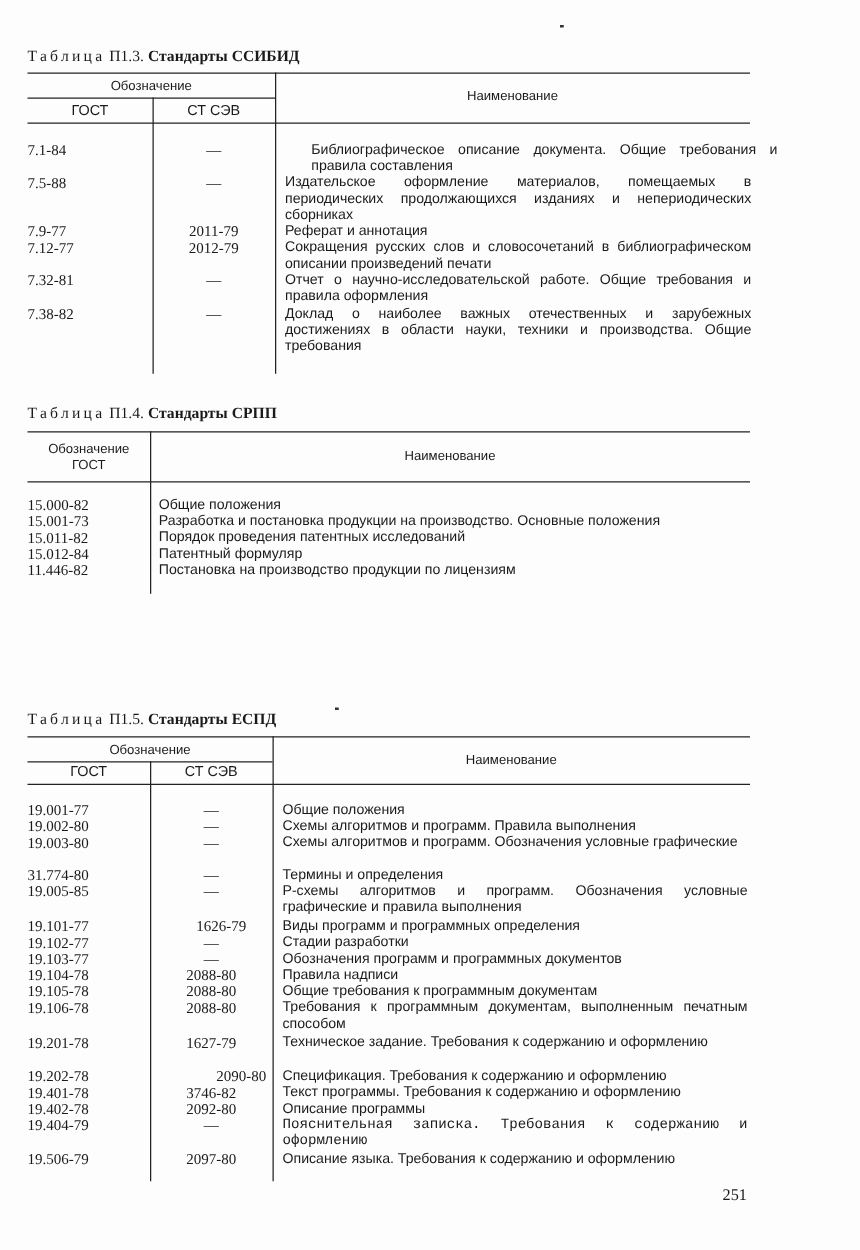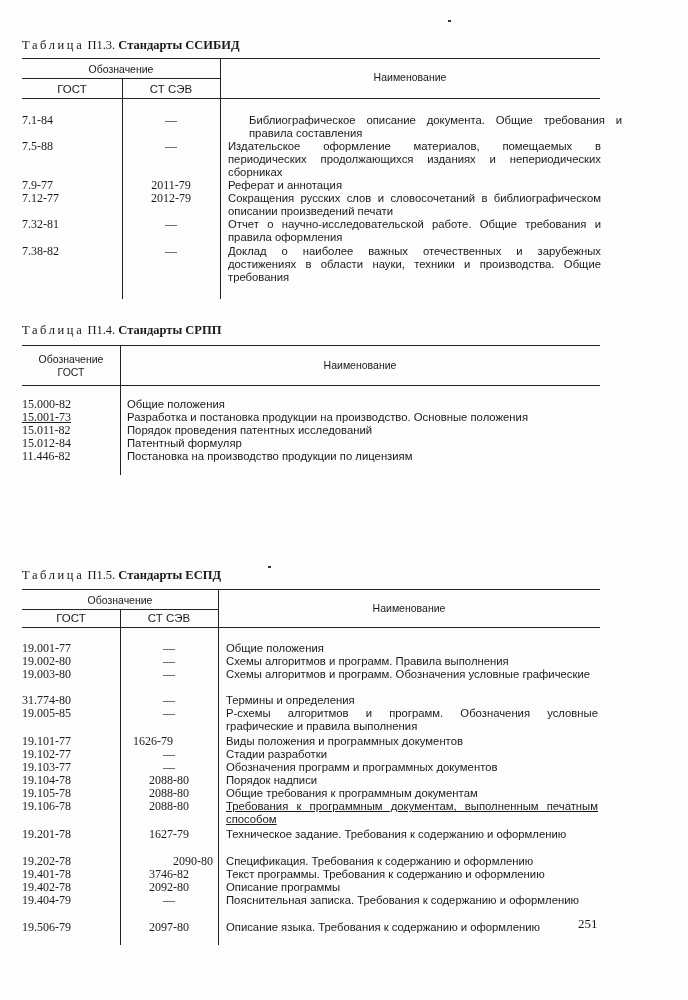--- a/index.html
+++ b/index.html
@@ -73,21 +73,21 @@
 <div class="vline" style="left:120px; top:345px; height:130px;"></div>
 <div class="hdr" style="left:22px; top:353px; width:98px; line-height:13px;">
   <div>Обозначение</div>
   <div>ГОСТ</div>
 </div>
 <div class="hdr" style="left:120px; top:359px; width:480px;">Наименование</div>
 
 <div>
   <div class="cell" style="left:22px; top:398px;">15.000-82</div>
   <div class="name" style="left:127px; top:398px; width:470px;">Общие положения</div>
-  <div class="cell" style="left:22px; top:411px;text-decoration:underline;">15.001-73</div>
+  <div class="cell" style="left:22px; top:411px;">15.001-73</div>
   <div class="name" style="left:127px; top:411px; width:470px;">Разработка и постановка продукции на производство. Основные положения</div>
   <div class="cell" style="left:22px; top:424px;">15.011-82</div>
   <div class="name" style="left:127px; top:424px; width:470px;">Порядок проведения патентных исследований</div>
   <div class="cell" style="left:22px; top:437px;">15.012-84</div>
   <div class="name" style="left:127px; top:437px; width:470px;">Патентный формуляр</div>
   <div class="cell" style="left:22px; top:450px;">11.446-82</div>
   <div class="name" style="left:127px; top:450px; width:470px;">Постановка на производство продукции по лицензиям</div>
 </div>
 
 <div class="abs caption" style="left:22px; top:568px;">
@@ -120,64 +120,64 @@
 
   <div class="cell" style="left:22px; top:694px;">31.774-80</div>
   <div class="cell center" style="left:120px; top:694px; width:98px;">—</div>
   <div class="name" style="left:226px; top:694px; width:372px;">Термины и определения</div>
 
   <div class="cell" style="left:22px; top:707px;">19.005-85</div>
   <div class="cell center" style="left:120px; top:707px; width:98px;">—</div>
   <div class="name" style="left:226px; top:707px; width:372px;">Р-схемы алгоритмов и программ. Обозначения условные графические и правила выполнения</div>
 
   <div class="cell" style="left:22px; top:735px;">19.101-77</div>
-  <div class="cell center" style="left:104px; top:735px; width:98px;">1626-79</div>
-  <div class="name" style="left:226px; top:735px; width:372px;">Виды положения и программных документов</div>
+  <div class="cell center" style="left:128px; top:735px; width:98px;">1626-79</div>
+  <div class="name" style="left:226px; top:735px; width:372px;">Виды программ и программных определения</div>
 
   <div class="cell" style="left:22px; top:748px;">19.102-77</div>
   <div class="cell center" style="left:120px; top:748px; width:98px;">—</div>
   <div class="name" style="left:226px; top:748px; width:372px;">Стадии разработки</div>
 
   <div class="cell" style="left:22px; top:761px;">19.103-77</div>
   <div class="cell center" style="left:120px; top:761px; width:98px;">—</div>
   <div class="name" style="left:226px; top:761px; width:372px;">Обозначения программ и программных документов</div>
 
   <div class="cell" style="left:22px; top:774px;">19.104-78</div>
   <div class="cell center" style="left:120px; top:774px; width:98px;">2088-80</div>
-  <div class="name" style="left:226px; top:774px; width:372px;">Порядок надписи</div>
+  <div class="name" style="left:226px; top:774px; width:372px;">Правила надписи</div>
 
   <div class="cell" style="left:22px; top:787px;">19.105-78</div>
   <div class="cell center" style="left:120px; top:787px; width:98px;">2088-80</div>
   <div class="name" style="left:226px; top:787px; width:372px;">Общие требования к программным документам</div>
 
   <div class="cell" style="left:22px; top:800px;">19.106-78</div>
   <div class="cell center" style="left:120px; top:800px; width:98px;">2088-80</div>
-  <div class="name" style="left:226px; top:800px; width:372px;text-decoration:underline;">Требования к программным документам, выполненным печатным способом</div>
+  <div class="name" style="left:226px; top:800px; width:372px;">Требования к программным документам, выполненным печатным способом</div>
 
   <div class="cell" style="left:22px; top:828px;">19.201-78</div>
   <div class="cell center" style="left:120px; top:828px; width:98px;">1627-79</div>
   <div class="name" style="left:226px; top:828px; width:372px;">Техническое задание. Требования к содержанию и оформлению</div>
 
   <div class="cell" style="left:22px; top:855px;">19.202-78</div>
   <div class="cell center" style="left:120px; top:855px; width:98px;padding-left:24px;">2090-80</div>
   <div class="name" style="left:226px; top:855px; width:372px;">Спецификация. Требования к содержанию и оформлению</div>
 
   <div class="cell" style="left:22px; top:868px;">19.401-78</div>
   <div class="cell center" style="left:120px; top:868px; width:98px;">3746-82</div>
   <div class="name" style="left:226px; top:868px; width:372px;">Текст программы. Требования к содержанию и оформлению</div>
 
   <div class="cell" style="left:22px; top:881px;">19.402-78</div>
   <div class="cell center" style="left:120px; top:881px; width:98px;">2092-80</div>
   <div class="name" style="left:226px; top:881px; width:372px;">Описание программы</div>
 
   <div class="cell" style="left:22px; top:894px;">19.404-79</div>
   <div class="cell center" style="left:120px; top:894px; width:98px;">—</div>
-  <div class="name" style="left:226px; top:894px; width:372px;">Пояснительная записка. Требования к содержанию и оформлению</div>
+  <div class="name" style="left:226px; top:894px; width:372px;font-family:Liberation Mono, monospace;">Пояснительная записка. Требования к содержанию и оформлению</div>
 
   <div class="cell" style="left:22px; top:921px;">19.506-79</div>
   <div class="cell center" style="left:120px; top:921px; width:98px;">2097-80</div>
   <div class="name" style="left:226px; top:921px; width:372px;">Описание языка. Требования к содержанию и оформлению</div>
 </div>
 
-<div class="pagenum" style="left:578px; top:916px;text-align:center;">251</div>
+<div class="pagenum" style="left:578px; top:948px;text-align:center;">251</div>
 
 <div class="speck" style="left:448px; top:20px;"></div>
 <div class="speck" style="left:268px; top:566px;"></div>
 
 </body></html>

